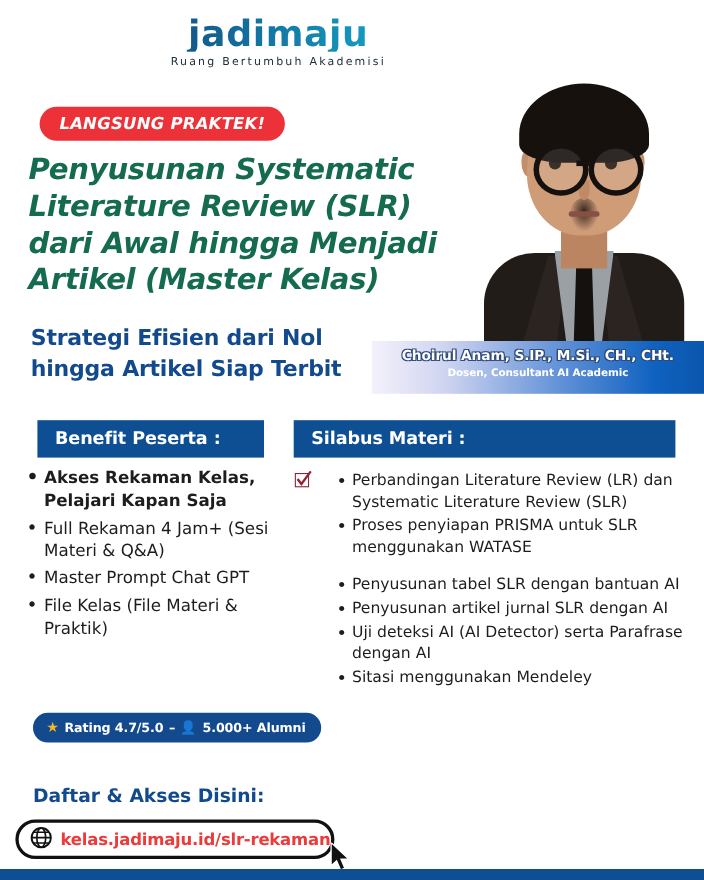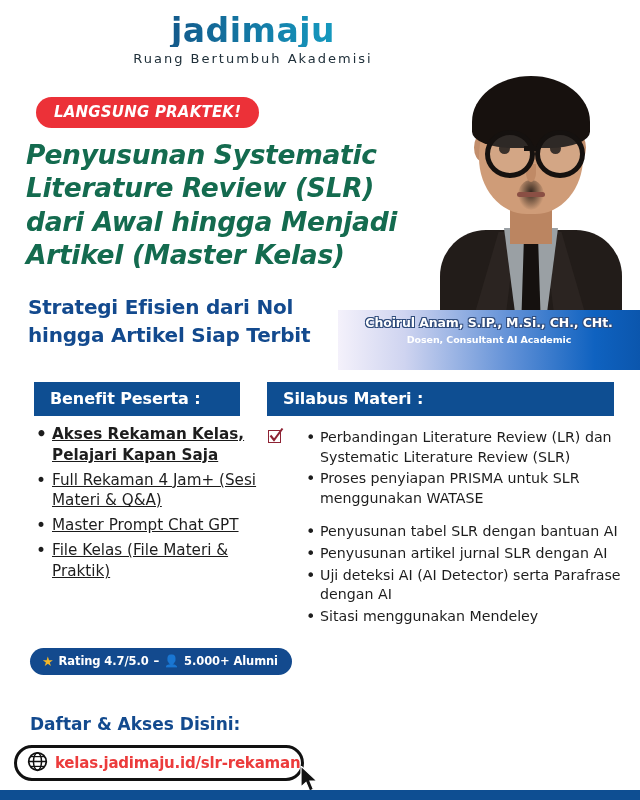--- a/index.html
+++ b/index.html
@@ -32,21 +32,21 @@
     line-height: 1;
     background: linear-gradient(90deg, #163a6e 0%, #135c8d 35%, #1597bd 65%, #2bc6dd 100%);
     -webkit-background-clip: text;
     background-clip: text;
     color: transparent;
     -webkit-text-fill-color: transparent;
     text-transform: lowercase;
   }
   #logo-tagline {
     margin-top: 4px;
-    font-size: 13px;
+    font-size: 10px;
     letter-spacing: 2.0px;
     color: #20303a;
     font-weight: normal;
   }
 
   
   #speaker-photo {
     position: absolute;
     top: 72px;
     left: 432px;
@@ -155,21 +155,21 @@
   }
   .ph-lapel-l { left: 38px; clip-path: polygon(62% 0, 100% 0, 74% 100%, 0 100%); }
   .ph-lapel-r { left: 112px; clip-path: polygon(0 0, 38% 0, 100% 100%, 26% 100%); }
 
   
   #name-plate {
     position: absolute;
     left: 338px;
     top: 310px;
     width: 302px;
-    height: 60px;
+    height: 48px;
     background: linear-gradient(90deg, #f4f1fb 0%, #cfd4f0 22%, #5e8fd6 58%, #0f62c0 85%, #0b56ad 100%);
     text-align: center;
     padding-top: 5px;
     box-sizing: border-box;
   }
   #speaker-name {
     font-size: 12.5px;
     font-weight: bold;
     color: #ffffff;
     letter-spacing: -0.1px;
@@ -230,22 +230,22 @@
     box-sizing: border-box;
     padding: 7px 0 8px 16px;
     letter-spacing: -0.1px;
   }
   #benefit-bar { left: 34px; top: 382px; width: 206px; }
   #silabus-bar { left: 267px; top: 382px; width: 347px; }
 
   
   #benefit-list {
     position: absolute;
-    left: 34px; top: 424px; width: 228px;
-    margin: 0; padding: 0; list-style: none; text-decoration: underline;
+    left: 22px; top: 424px; width: 228px;
+    margin: 0; padding: 0; list-style: none;
   }
   #benefit-list li {
     position: relative;
     padding-left: 18px;
     font-size: 15.2px;
     line-height: 1.37;
     color: #1d1d1d;
     margin-bottom: 4px;
   }
   #benefit-list li::before {

